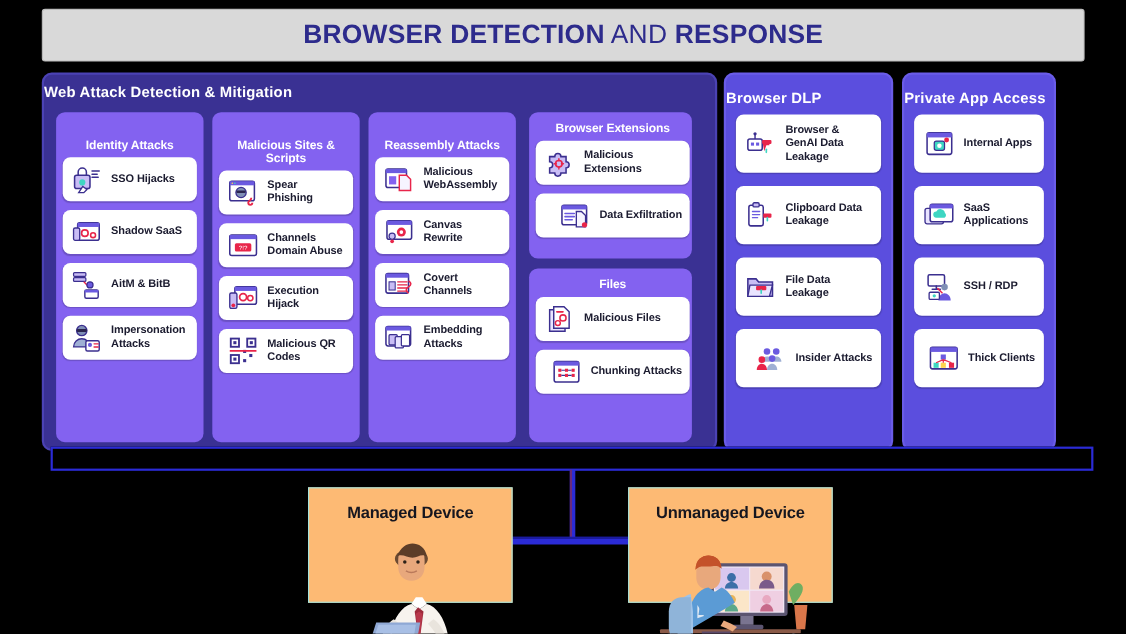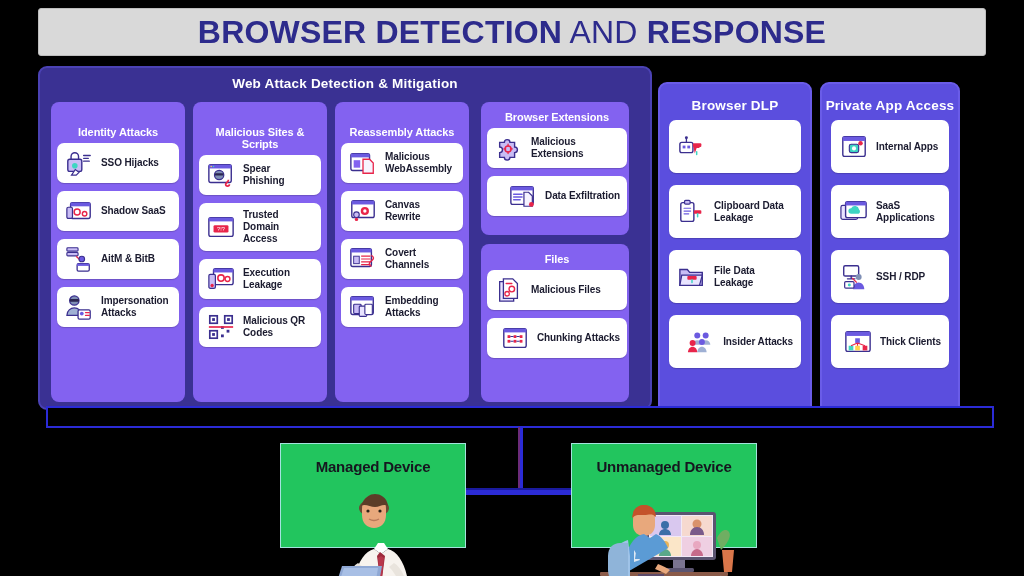--- a/index.html
+++ b/index.html
@@ -11,37 +11,37 @@
   }
   #stage { position: relative; width: 1024px; height: 576px; background:#000; }
 
   
   .title-banner{
     position:absolute; left:38px; top:8px; width:948px; height:48px;
     background:#d9d9d9; border:1px solid #bdbdbd; border-radius:3px;
     display:flex; align-items:center; justify-content:center;
   }
   .title-text{
-    font-size:32px; letter-spacing:.2px; color:#2d2b8c; white-space:nowrap;
+    font-size:24px; letter-spacing:.2px; color:#2d2b8c; white-space:nowrap;
   }
   .title-text .b{ font-weight:bold; }
   .title-text .n{ font-weight:normal; }
 
   
   .web-panel{
     position:absolute; left:38px; top:66px; width:614px; height:344px;
     background:#3a3193; border:2px solid #4b42b4; border-radius:9px;
   }
   .panel-title{
-    text-align:center; color:#ffffff; font-size:13.5px; font-weight:bold;
+    color:#ffffff; font-size:13.5px; font-weight:bold;
     padding-top:8px; letter-spacing:.2px;
   }
   .side-panel{
     position:absolute; top:66px; height:344px;
-    background:#5b4ede; border:2px solid #6a5ce8; border-radius:9px;margin-top:16px;
+    background:#5b4ede; border:2px solid #6a5ce8; border-radius:9px;
   }
   #browser-dlp{ left:658px; width:154px; }
   #private-app{ left:820px; width:140px; }
   .side-panel .panel-title{ padding-top:14px; font-size:13.5px; }
 
   
   .col{
     position:absolute; top:34px; width:134px;
     background:#8362f0; border-radius:8px; padding:20px 6px 7px 6px;
   }
@@ -91,21 +91,21 @@
     background:#2b2bd6; border-left:2px solid #6b2b7a;
   }
   .h-connector{
     position:absolute; left:462px; top:488px; width:118px; height:7px;
     background:#2b2bd6; border-top:2px solid #1a1a9e;
   }
 
   
   .device{
     position:absolute; width:186px; height:105px;
-    background:#22c55e; border:1px solid #a3e3dd;
+    background:#fdba74; border:1px solid #a3e3dd;
   }
   #dev-managed{ left:280px; top:443px; }
   #dev-unmanaged{ left:571px; top:443px; }
   .device-label{
     text-align:center; font-size:15px; font-weight:bold; color:#16161f;
     padding-top:14px; letter-spacing:-0.2px;
   }
   .device-art{ position:absolute; left:0; top:34px; width:186px; height:128px; }
 </style>
 </head>
@@ -188,33 +188,33 @@
         <div class="card-label">Spear Phishing</div>
       </div>
 
       <div class="card">
         <svg class="ico" viewBox="0 0 32 30">
           <rect x="3" y="5" width="26" height="20" rx="2" fill="#fff" stroke="#3b2f8f" stroke-width="1.5"></rect>
           <rect x="3" y="5" width="26" height="4" fill="#6b5ae0"></rect>
           <rect x="8" y="13" width="16" height="8" rx="1.5" fill="#e8254a"></rect>
           <text x="16" y="19.4" font-size="6" fill="#fff" text-anchor="middle" font-family="Liberation Sans, sans-serif">?!?</text>
         </svg>
-        <div class="card-label">Trusted Domain Access</div>
+        <div class="card-label">Channels Domain Abuse</div>
       </div>
 
       <div class="card">
         <svg class="ico" viewBox="0 0 32 30">
           <rect x="8" y="4" width="21" height="17" rx="2" fill="#fff" stroke="#3b2f8f" stroke-width="1.5"></rect>
           <rect x="8" y="4" width="21" height="4" fill="#6b5ae0"></rect>
           <circle cx="16" cy="14" r="3.4" fill="none" stroke="#e8254a" stroke-width="1.7"></circle>
           <circle cx="23" cy="15" r="2.6" fill="none" stroke="#e8254a" stroke-width="1.5"></circle>
           <rect x="3" y="10" width="7" height="15" rx="1.5" fill="#c9bdf5" stroke="#3b2f8f" stroke-width="1.3"></rect>
           <circle cx="6.5" cy="22" r="1.8" fill="#e8254a"></circle>
         </svg>
-        <div class="card-label">Execution Leakage</div>
+        <div class="card-label">Execution Hijack</div>
       </div>
 
       <div class="card">
         <svg class="ico" viewBox="0 0 32 30">
           <rect x="4" y="3" width="8" height="8" fill="none" stroke="#3b2f8f" stroke-width="1.8"></rect>
           <rect x="20" y="3" width="8" height="8" fill="none" stroke="#3b2f8f" stroke-width="1.8"></rect>
           <rect x="4" y="19" width="8" height="8" fill="none" stroke="#3b2f8f" stroke-width="1.8"></rect>
           <rect x="6.5" y="5.5" width="3" height="3" fill="#3b2f8f"></rect>
           <rect x="22.5" y="5.5" width="3" height="3" fill="#3b2f8f"></rect>
           <rect x="6.5" y="21.5" width="3" height="3" fill="#3b2f8f"></rect>
@@ -340,20 +340,21 @@
         <svg class="ico" viewBox="0 0 32 30">
           <rect x="3" y="10" width="14" height="11" rx="2" fill="#fff" stroke="#3b2f8f" stroke-width="1.5"></rect>
           <path d="M10 6v4" stroke="#3b2f8f" stroke-width="1.4"></path>
             <circle cx="10" cy="5" r="1.6" fill="#3b2f8f"></circle>
           <rect x="6" y="13.5" width="3" height="3" fill="#6b5ae0"></rect>
             <rect x="11" y="13.5" width="3" height="3" fill="#6b5ae0"></rect>
           <path d="M17 12h7v4h-3l-2 6" fill="#e8254a"></path>
           <rect x="17" y="11" width="9" height="4" rx="1" fill="#e8254a"></rect>
           <path d="M21 20v3" stroke="#3ed6c2" stroke-width="1.6" stroke-linecap="round"></path>
         </svg>
+        <div class="card-label">Browser &amp; GenAI Data Leakage</div>
       </div>
 
       <div class="card">
         <svg class="ico" viewBox="0 0 32 30">
           <rect x="4" y="5" width="14" height="20" rx="2" fill="#fff" stroke="#3b2f8f" stroke-width="1.5"></rect>
           <rect x="8" y="2.5" width="6" height="4" rx="1.2" fill="#c9bdf5" stroke="#3b2f8f" stroke-width="1.3"></rect>
           <path d="M7.5 11h7M7.5 14h7M7.5 17h5" stroke="#6b5ae0" stroke-width="1.3" stroke-linecap="round"></path>
           <rect x="18" y="13" width="8" height="4" rx="1" fill="#e8254a"></rect>
           <path d="M22 17v3" stroke="#3ed6c2" stroke-width="1.6" stroke-linecap="round"></path>
         </svg>

